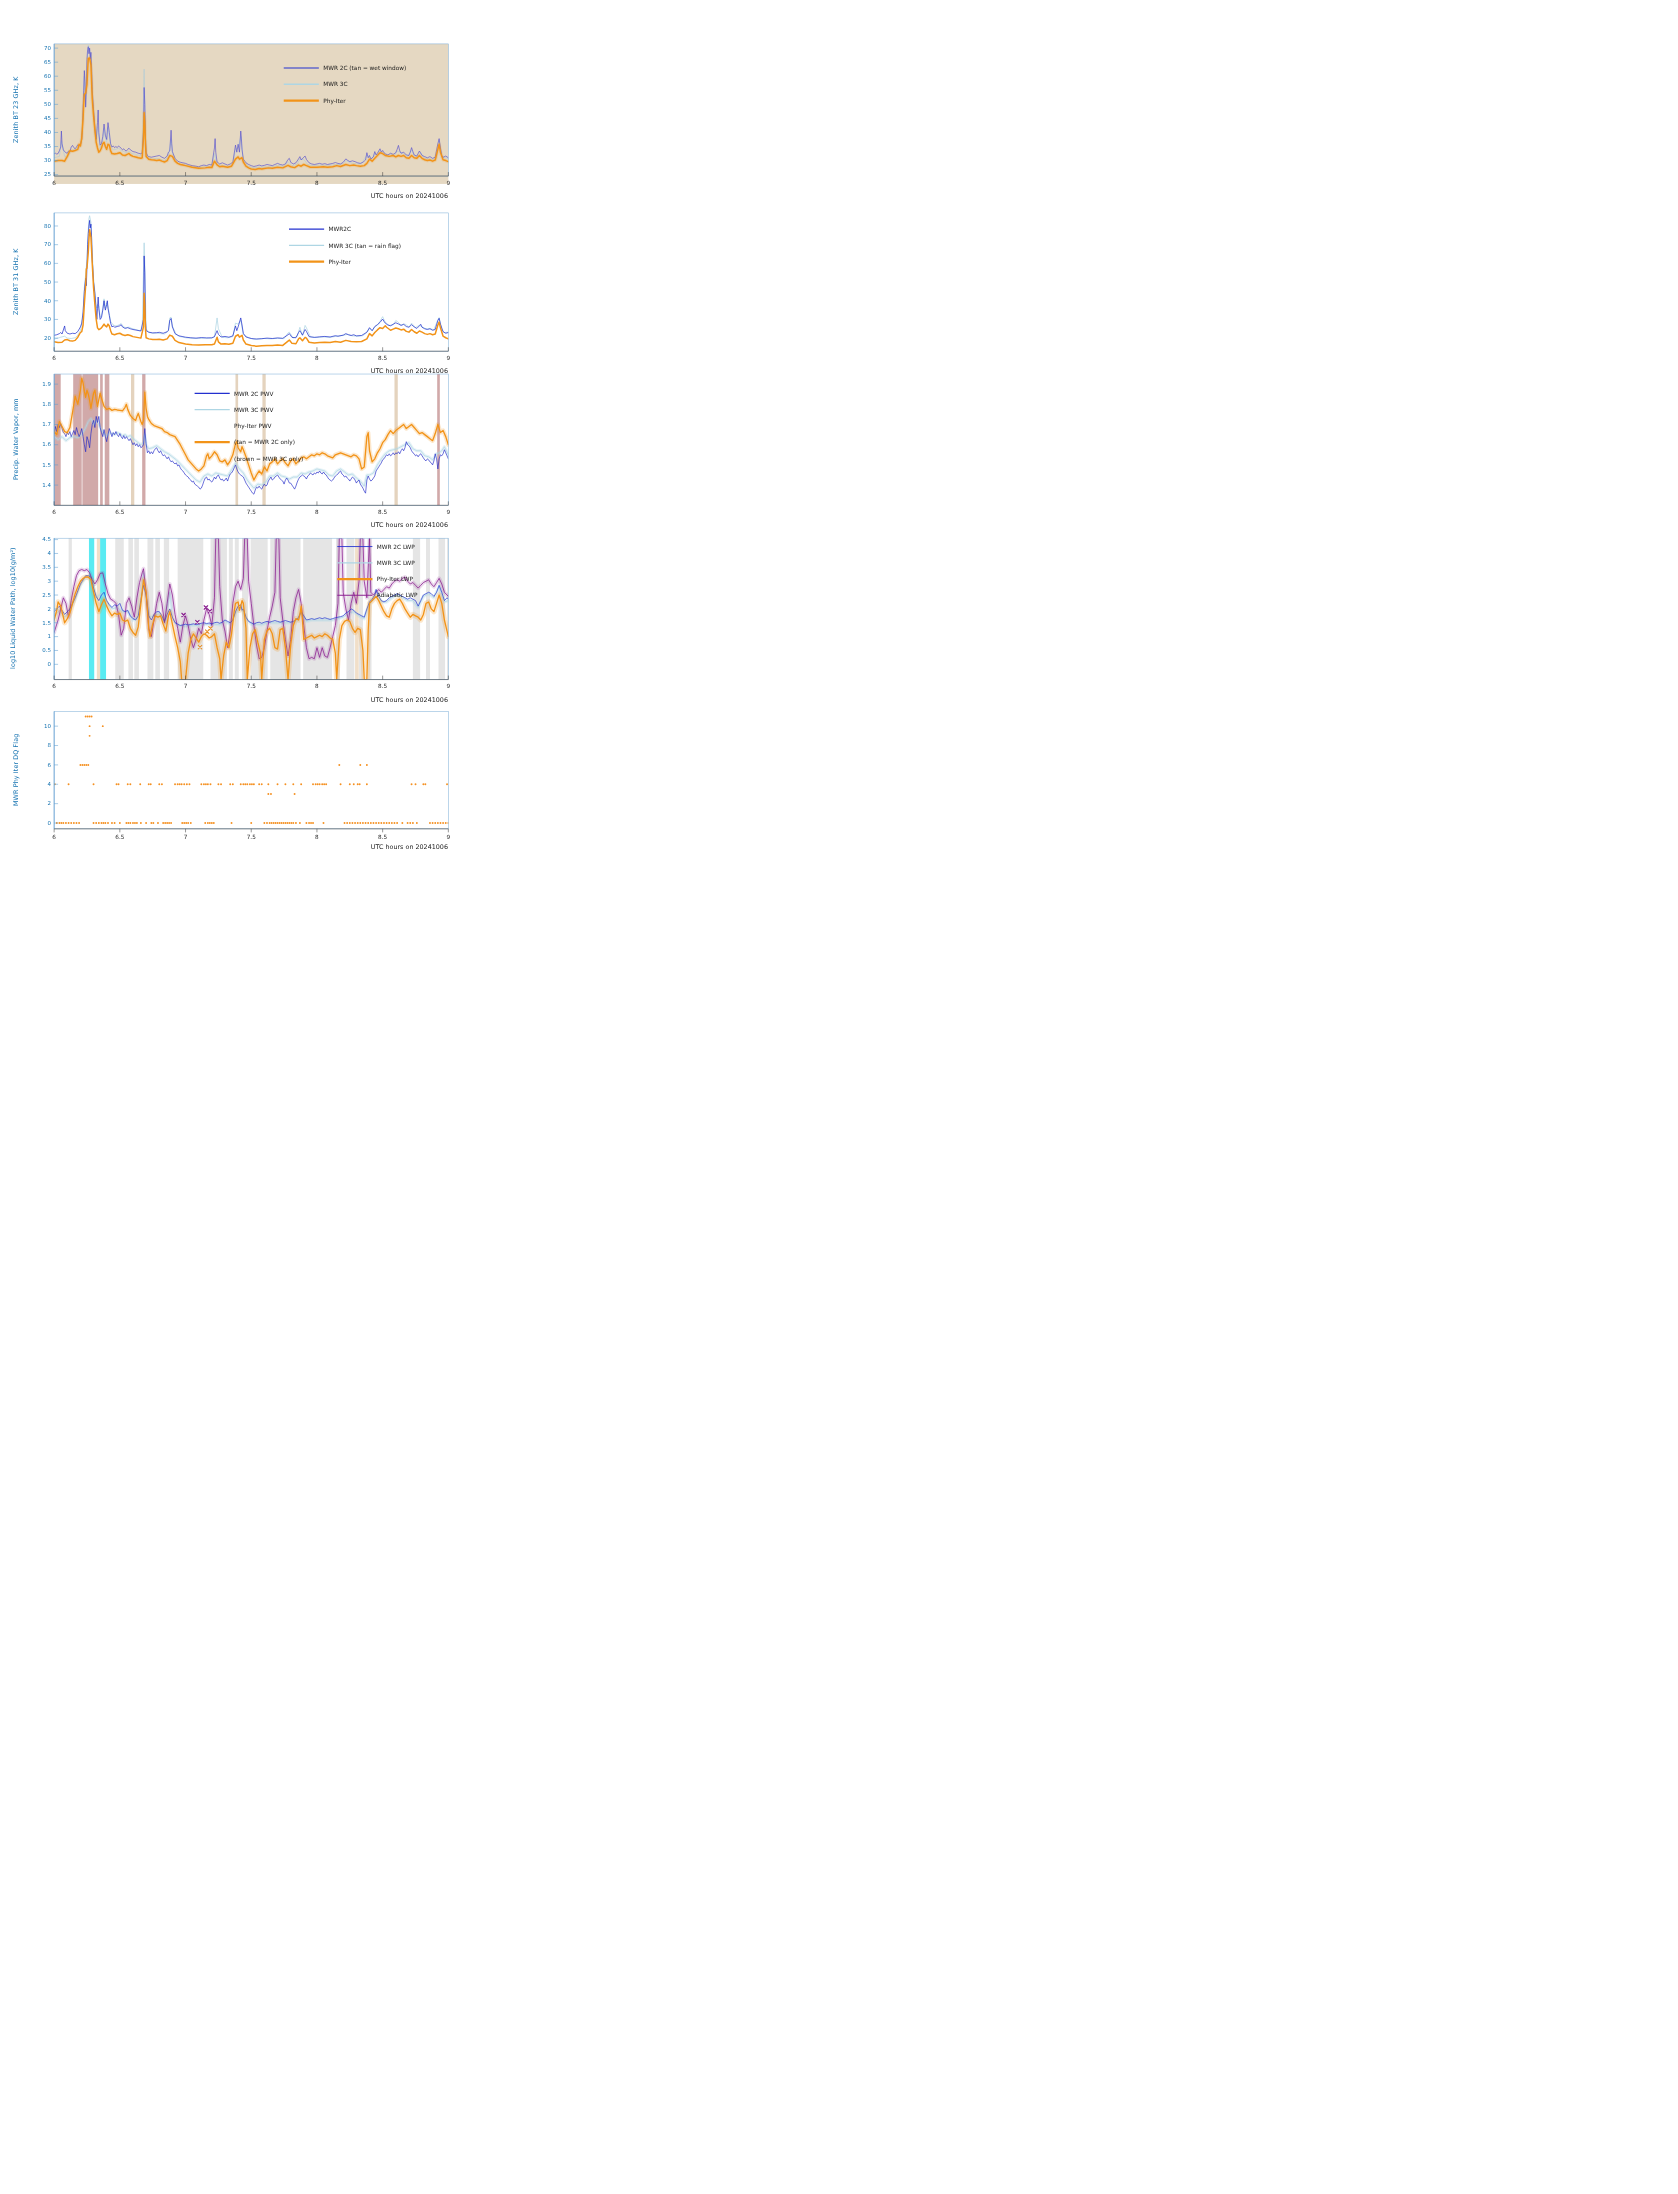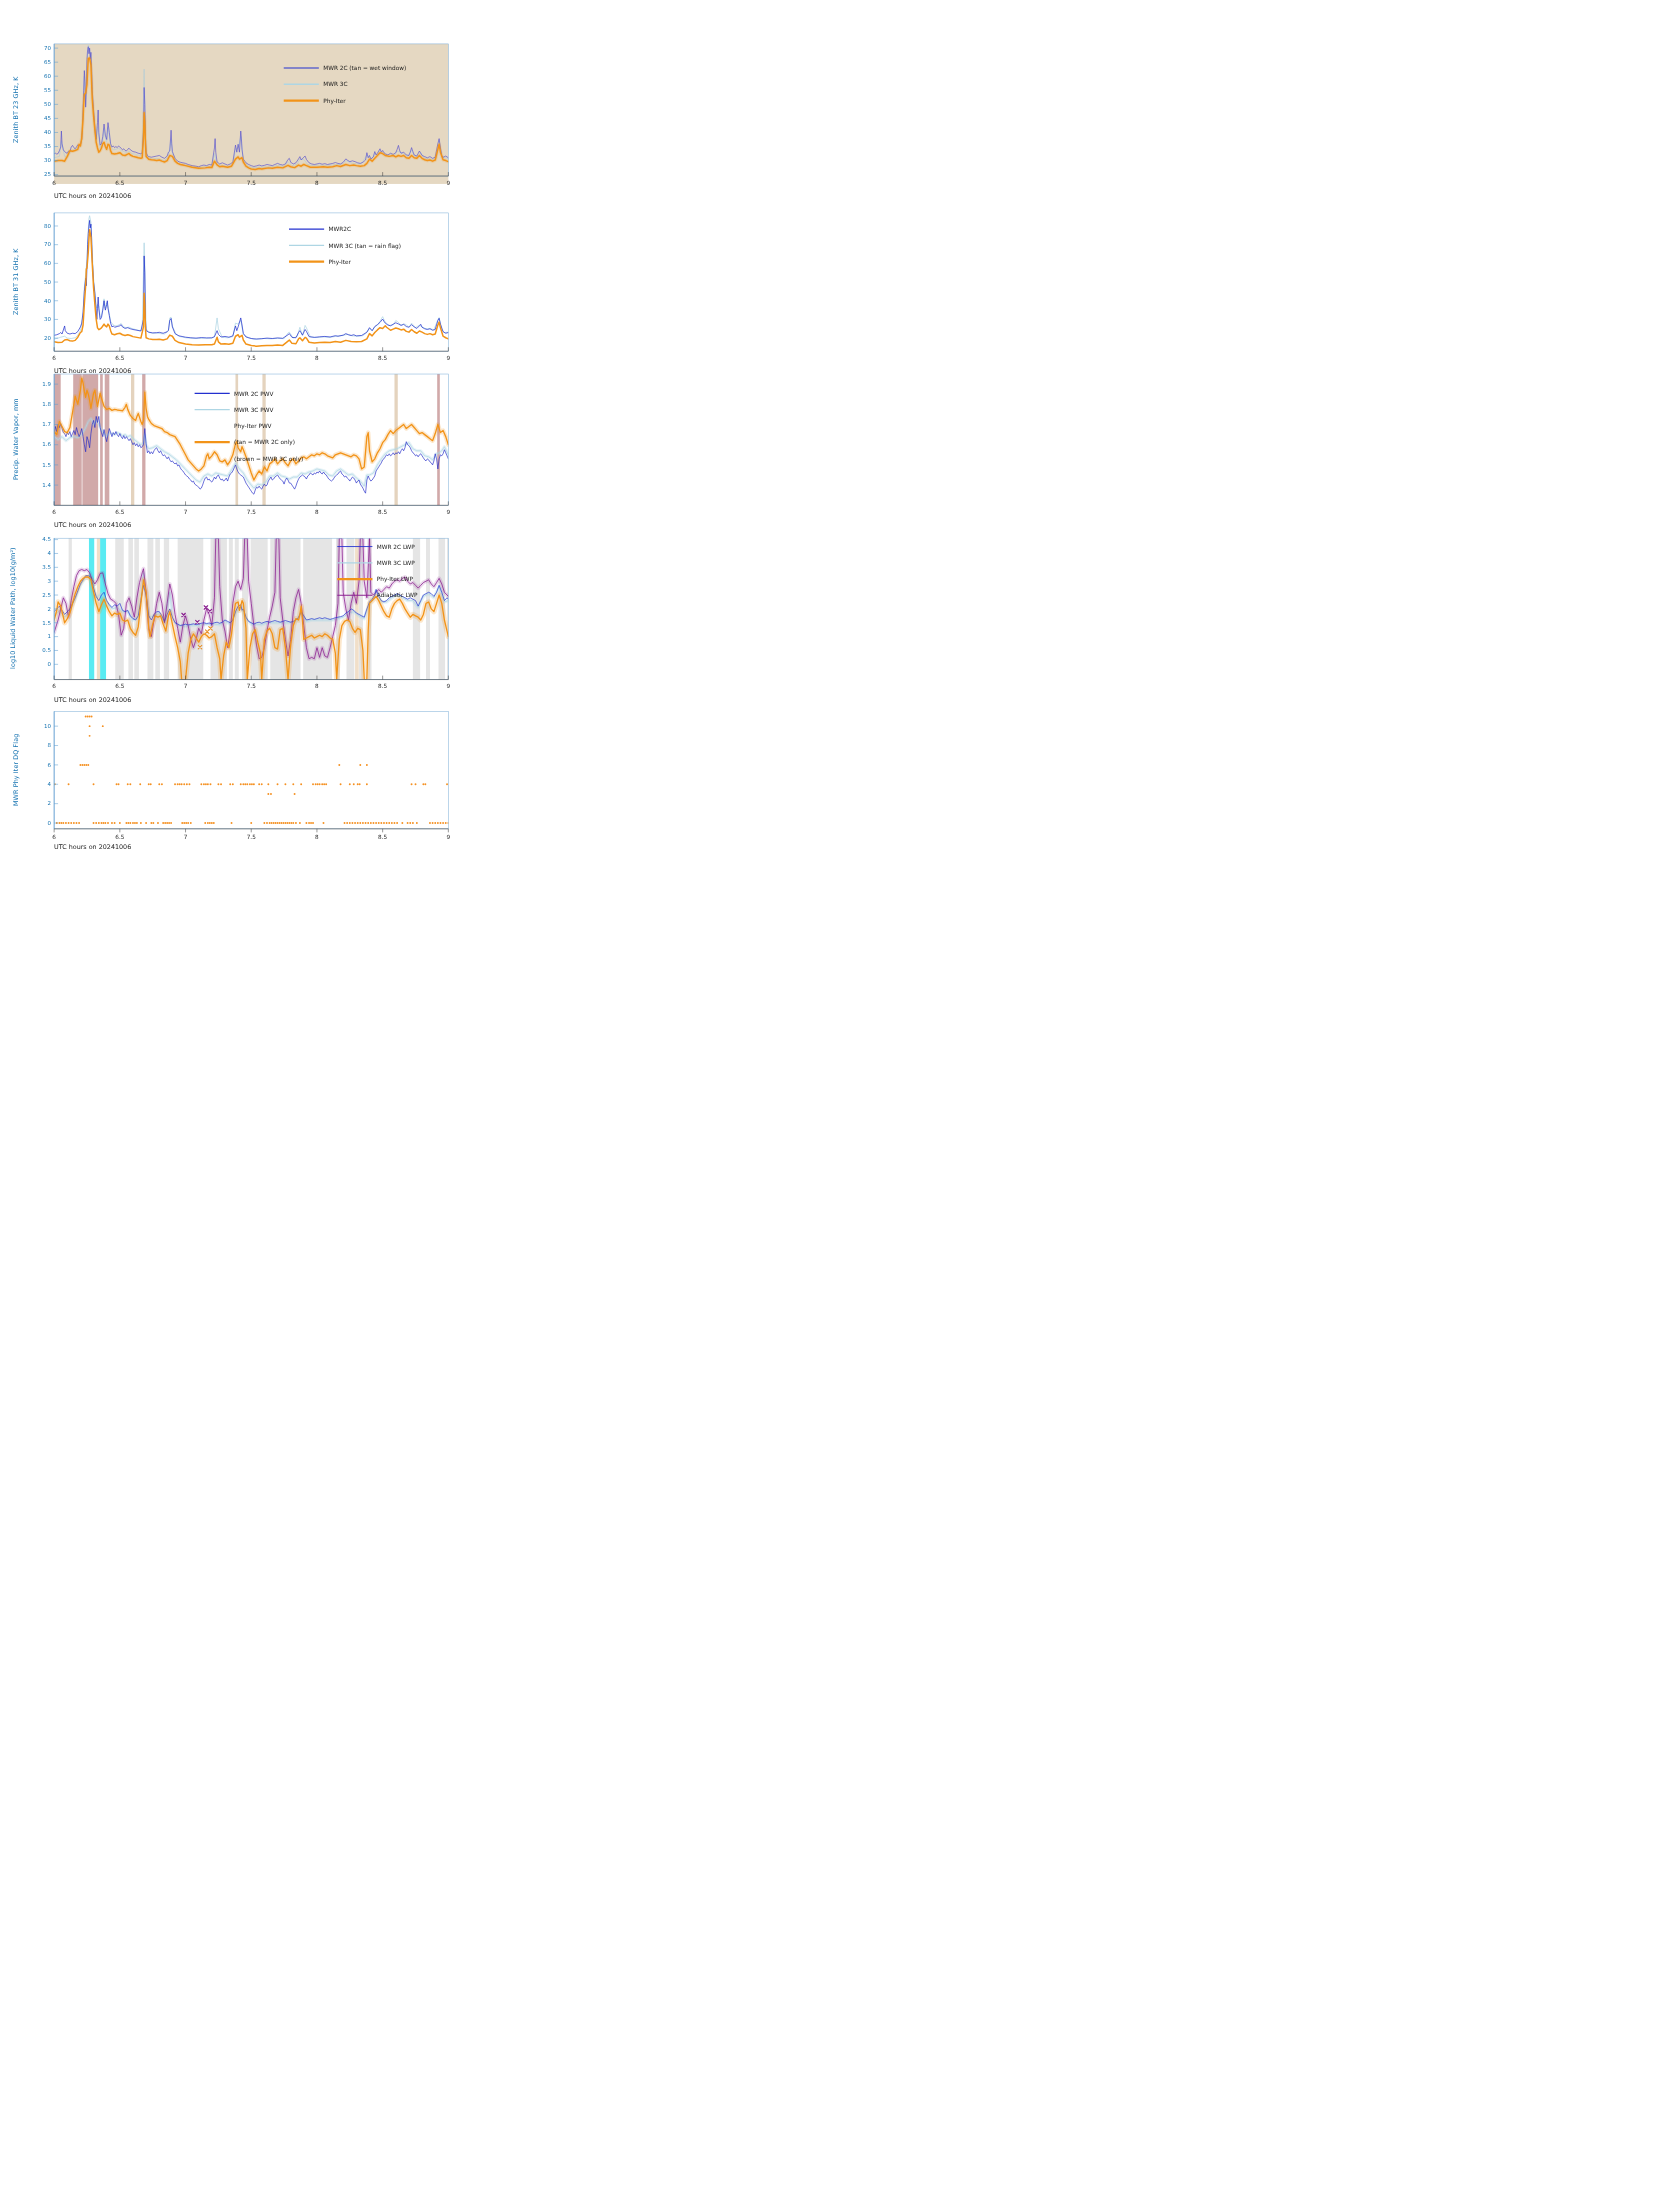--- a/index.html
+++ b/index.html
@@ -1,21 +1,21 @@
 <!DOCTYPE html>
 <html style="font-size:7px"><head>
 <meta charset="utf-8">
 <style>
   html,body{margin:0;padding:0;background:#ffffff;font-family:"DejaVu Sans","Liberation Sans",sans-serif;}
   .fig{position:relative;width:560px;height:878px;background:#ffffff;overflow:hidden;}
   .fig svg{position:absolute;left:0;top:0;}
   .ylabel{position:absolute;writing-mode:vertical-rl;transform:rotate(180deg);
     color:#1673b1;font-size:6.4px;display:flex;align-items:center;justify-content:center;
     width:9.7px;text-align:center;letter-spacing:0.1px;}
-  .xlabel{position:absolute;left:54px;width:394px;text-align:left;color:#1c1c1c;font-size:6.4px;}
+  .xlabel{position:absolute;left:54px;width:394px;text-align:right;color:#1c1c1c;font-size:6.4px;}
 </style>
 </head>
 <body>
 
 <div class="fig">
   <svg id="chart-svg" width="560" height="878" viewBox="0 0 1275 2000">
       <g>
         <clipPath id="clip0">
           <rect x="123" y="100" width="898" height="301"></rect>
         </clipPath>

